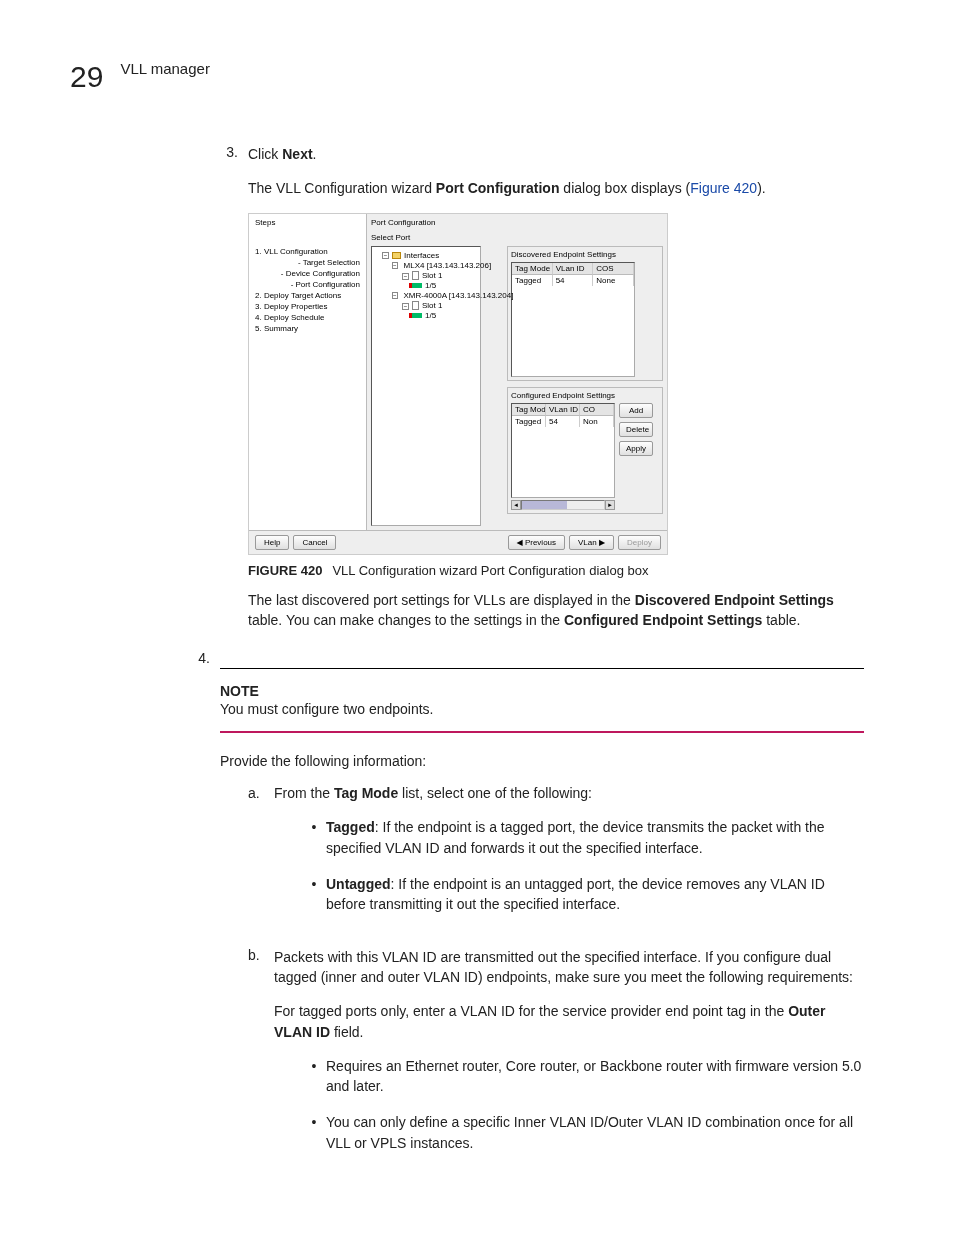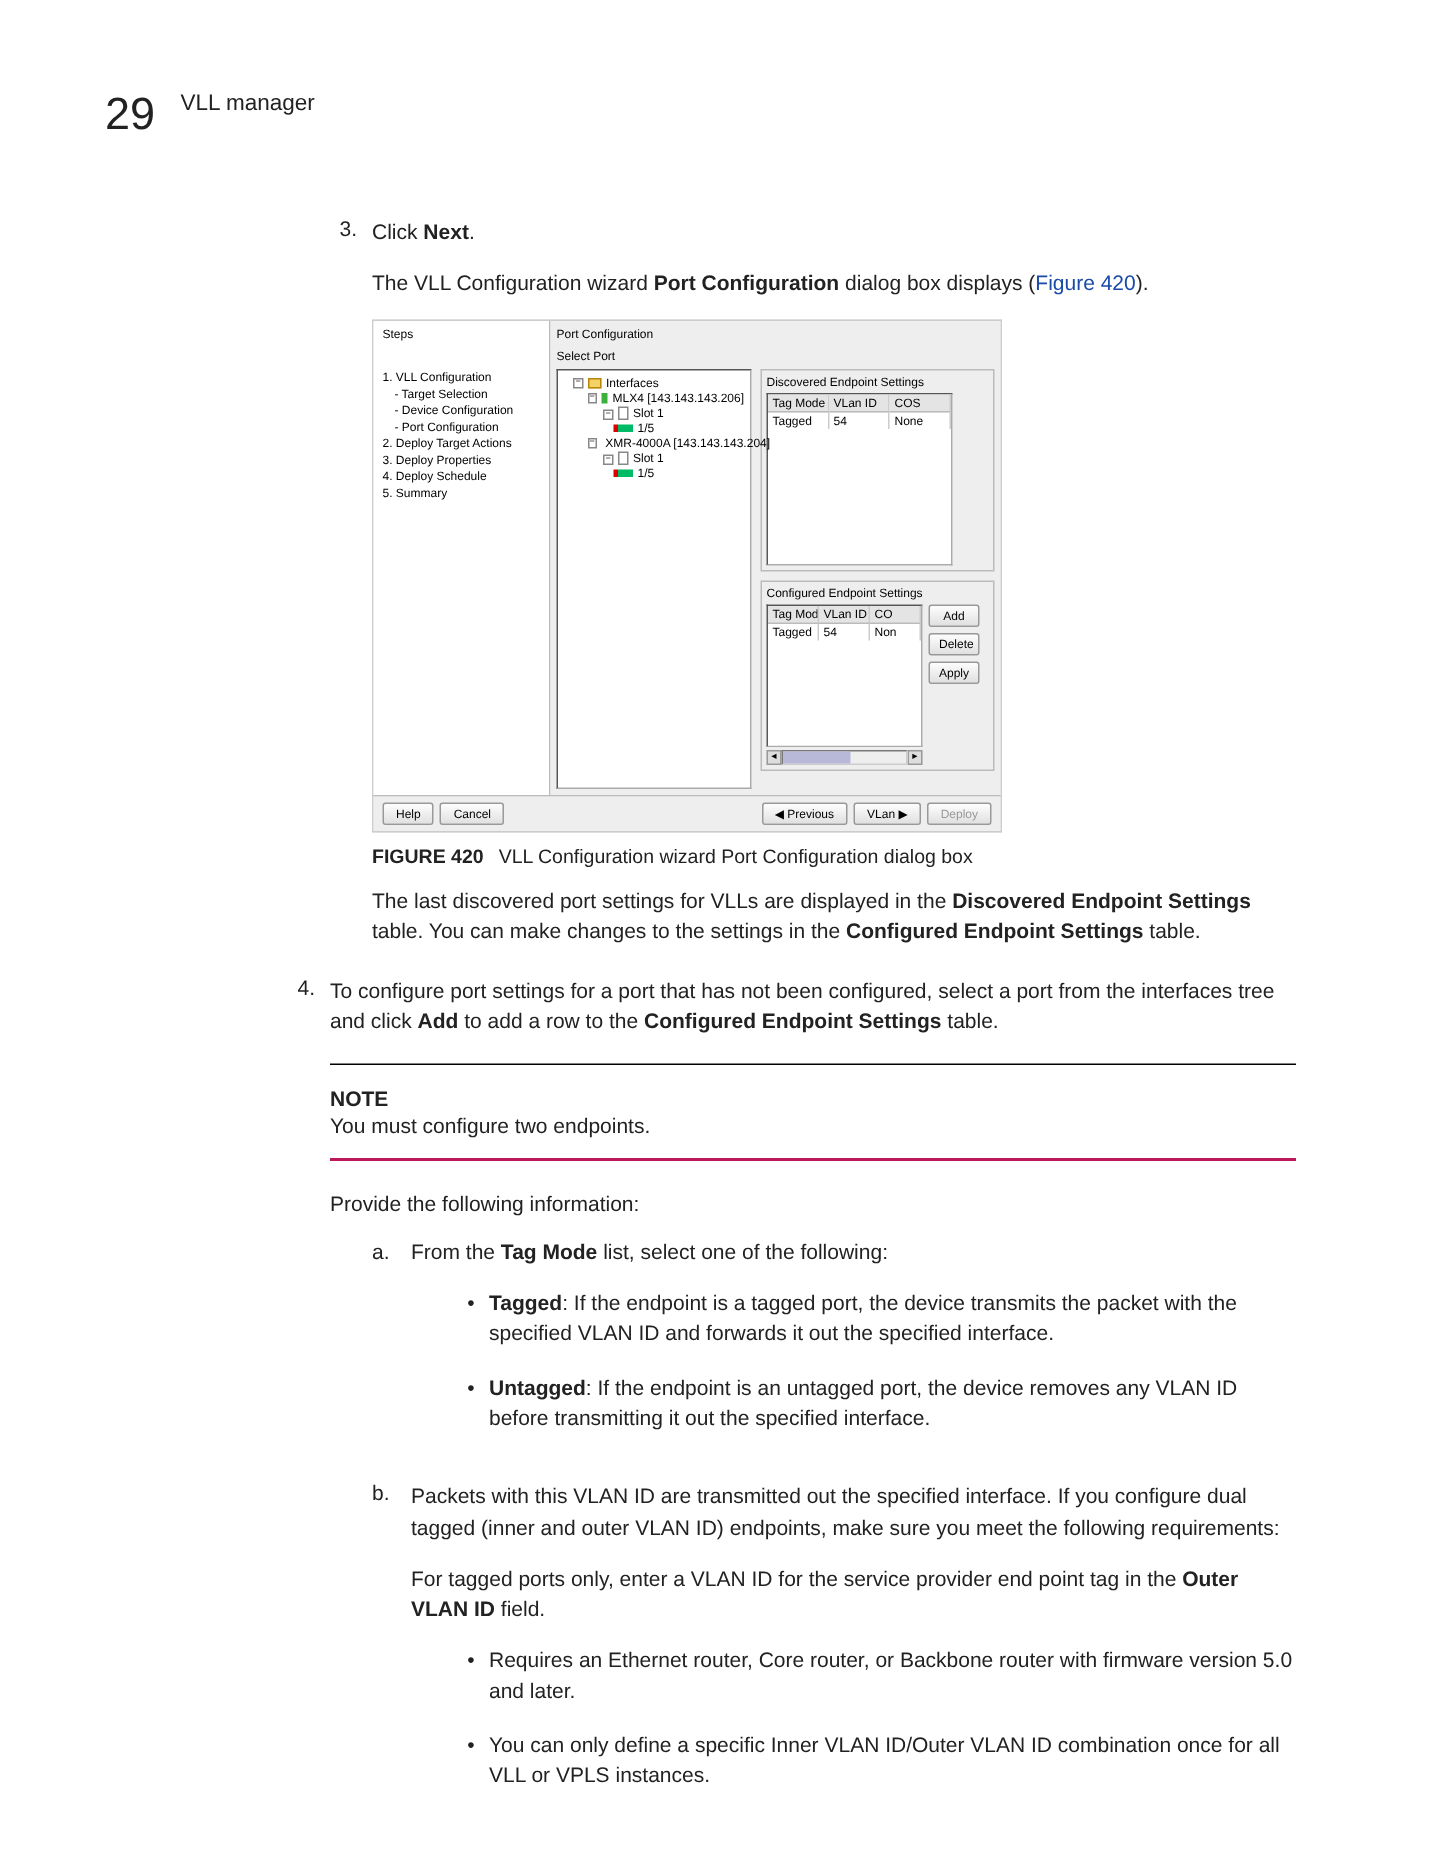--- a/index.html
+++ b/index.html
@@ -44,29 +44,29 @@
   .ss-top { display: flex; border-bottom: 1px solid #bbb; }
   .ss-left-panel {
     width: 118px;
     flex: none;
     background: #fff;
     padding: 4px 6px;
     border-right: 1px solid #bbb;
   }
   .ss-left-panel .step-title { font-weight: 400; margin-bottom: 20px; }
   .ss-left-panel .step-line { margin-bottom: 2px; white-space: nowrap; }
-  .ss-left-panel .sub { padding-left: 8px; }
+  .ss-left-panel .sub { padding-left: 8px; text-align: right; }
   .ss-right-panel { flex: 1; background: #eee; padding: 2px 4px 4px 4px; }
   .ss-section-head { background: #eee; padding: 2px 0; margin-bottom: 2px; }
   .ss-tree {
     background: #fff;
     border: 1px inset #aaa;
     padding: 4px;
     height: 280px;
-    width: 130px;
+    width: 110px;
     float: left;
   }
   .ss-tree .tree-row { white-space: nowrap; display: flex; align-items: center; margin-bottom: 1px; }
   .ss-tree .ti1 { padding-left: 6px; }
   .ss-tree .ti2 { padding-left: 16px; }
   .ss-tree .ti3 { padding-left: 26px; align-items: flex-end; }
   .ss-tree .ti4 { padding-left: 36px; }
   .exp-box { display: inline-block; width: 7px; height: 7px; border: 1px solid #888; font-size: 6px; line-height: 5px; text-align: center; margin-right: 3px; }
   .folder-icon { width: 9px; height: 7px; background: #f3d266; border: 1px solid #b8860b; display: inline-block; margin-right: 3px; }
   .dev-icon { width: 9px; height: 7px; background: #3bb03b; display: inline-block; margin-right: 3px; }
@@ -264,23 +264,20 @@
 
       <div class="para">
         <span>The last discovered port settings for VLLs are displayed in the </span><b>Discovered Endpoint Settings</b><span> table. You can make changes to the settings in the </span><b>Configured Endpoint Settings</b><span> table.</span>
       </div>
     </div>
   </div>
 
   <div class="ol-item" style="margin-left:-28px;">
     <div class="ol-num">4.</div>
     <div class="ol-body">
-      <div class="para">
-        <span>To configure port settings for a port that has not been configured, select a port from the interfaces tree and click </span><b>Add</b><span> to add a row to the </span><b>Configured Endpoint Settings</b><span> table.</span>
-      </div>
 
       <div class="note-block">
         <div class="note-title">NOTE</div>
         <div>You must configure two endpoints.</div>
       </div>
 
       <div class="para">Provide the following information:</div>
 
       <div class="sub-ol">
         <div class="sub-ol-item">

